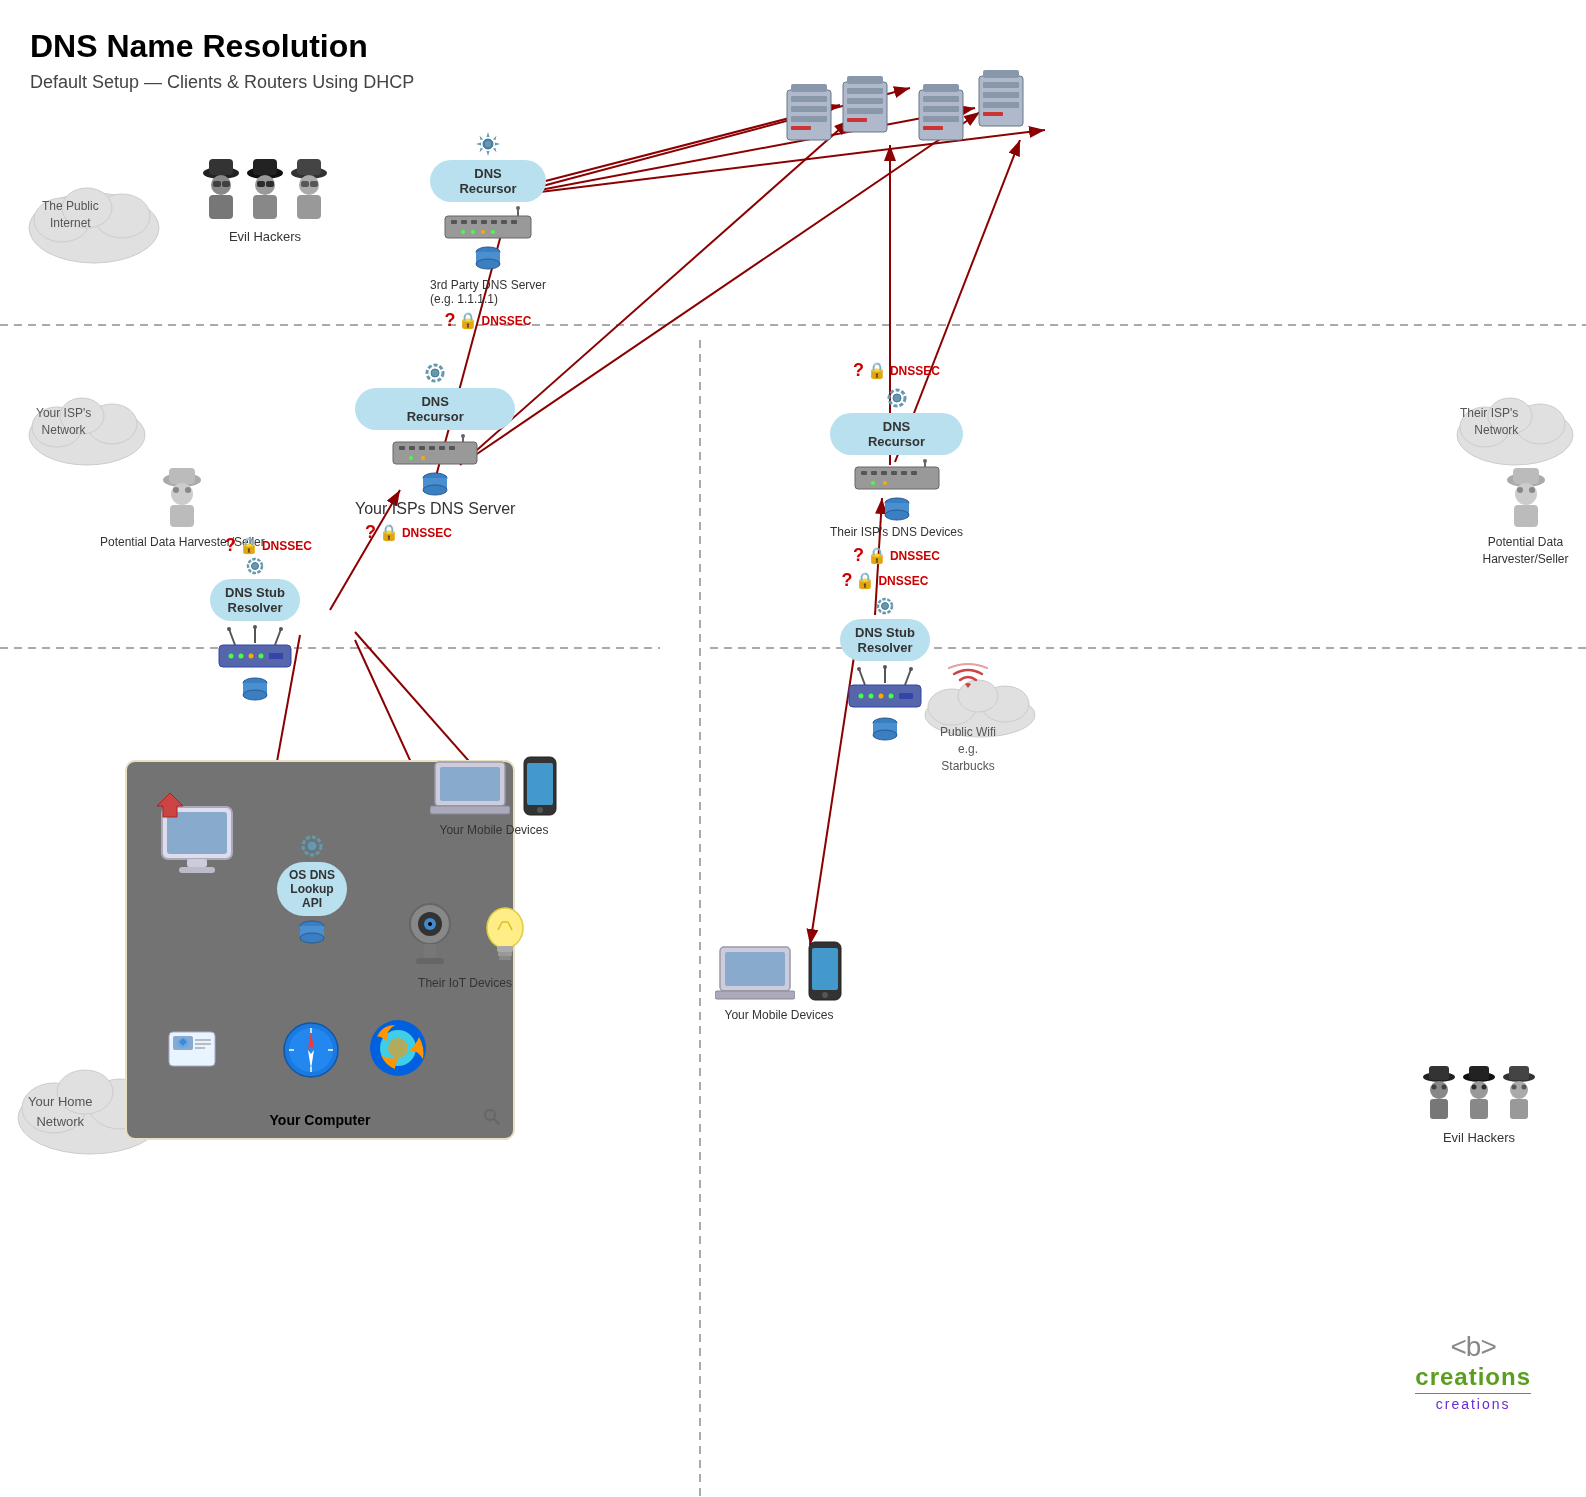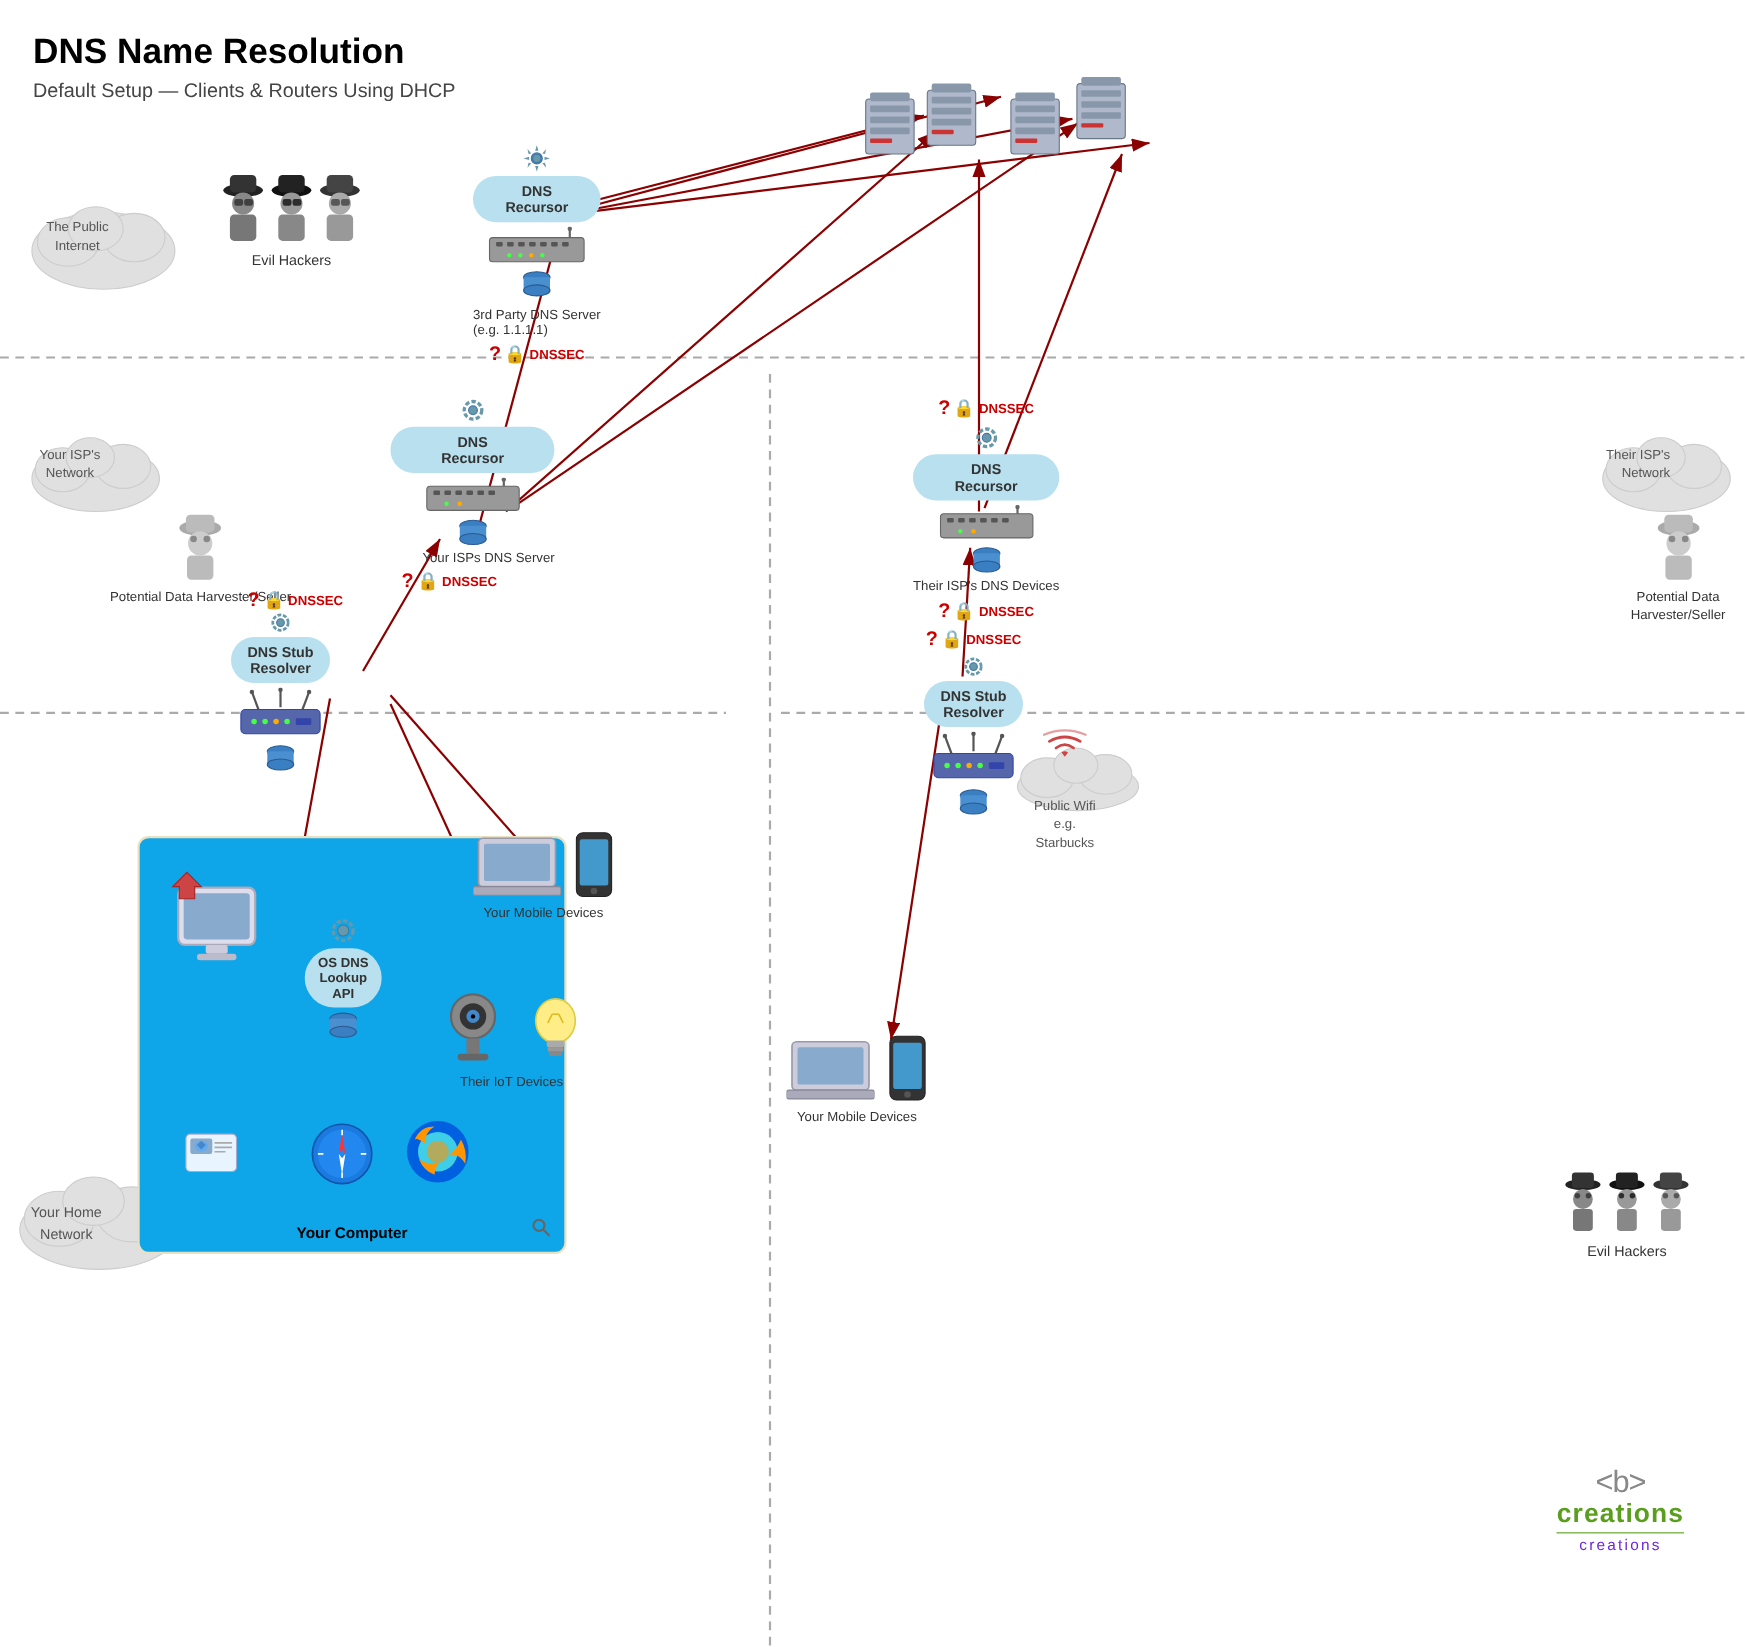--- a/index.html
+++ b/index.html
@@ -35,21 +35,21 @@
       top: 0;
       left: 0;
       width: 1586px;
       height: 1497px;
       pointer-events: none;
     }
 
     
     .computer-box {
       position: absolute;
-      background: #0ea5e9;
+      background: #737373;
       border: 2px solid #e8e0c0;
       border-radius: 10px;
     }
 
   </style>
 </head>
 <body>
 
 <svg class="arrows-svg" xmlns="http://www.w3.org/2000/svg">
   <defs>
@@ -312,21 +312,21 @@
       <circle cx="32" cy="24" r="2" fill="#ffaa00"></circle>
       <line x1="72" y1="8" x2="72" y2="2" stroke="#666" stroke-width="2"></line>
       <circle cx="72" cy="2" r="2" fill="#666"></circle>
     </svg>
     <svg width="30" height="24" viewBox="0 0 30 24" style="margin-top:2px;">
       <ellipse cx="15" cy="6" rx="12" ry="5" fill="#3a7fc1" stroke="#2a5a91" stroke-width="1"></ellipse>
       <rect x="3" y="6" width="24" height="12" fill="#4a90d1"></rect>
       <ellipse cx="15" cy="18" rx="12" ry="5" fill="#3a7fc1" stroke="#2a5a91" stroke-width="1"></ellipse>
     </svg>
   </div>
-  <div style="font-size:12px; color:#333; text-align:center; margin-top:4px;margin-left:29px;">Your ISPs DNS Server</div>
+  <div style="font-size:16px; color:#333; text-align:center; margin-top:4px;">Your ISPs DNS Server</div>
 
   <div style="display:flex; align-items:center; gap:3px; margin-top:4px; justify-content:flex-start; margin-left:10px;">
     <span style="font-size:18px; color:#cc0000; font-weight:bold;">?</span>
     <span style="font-size:16px;">🔒</span>
     <span style="font-size:12px; color:#cc0000; font-weight:bold;">DNSSEC</span>
   </div>
 </div>
 
 <div style="position:absolute; top:360px; left:830px;">
 

